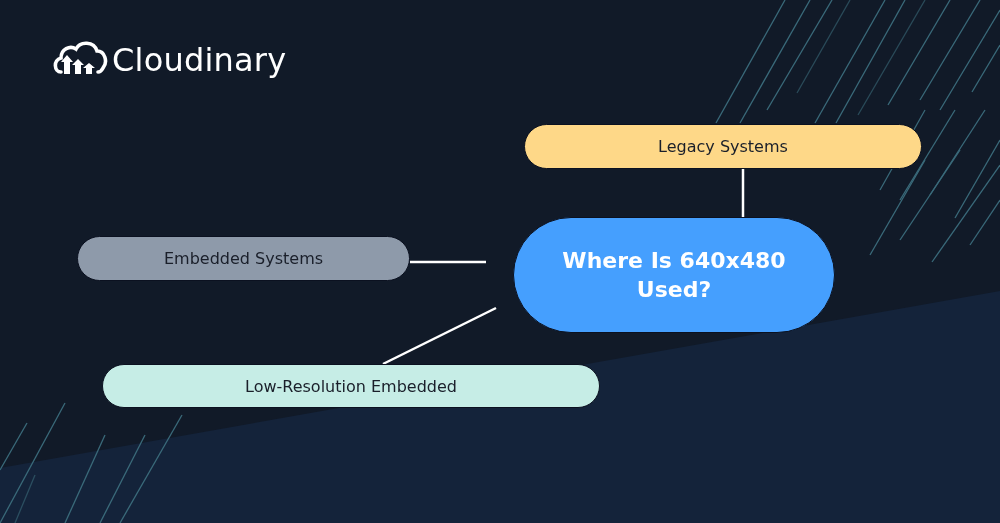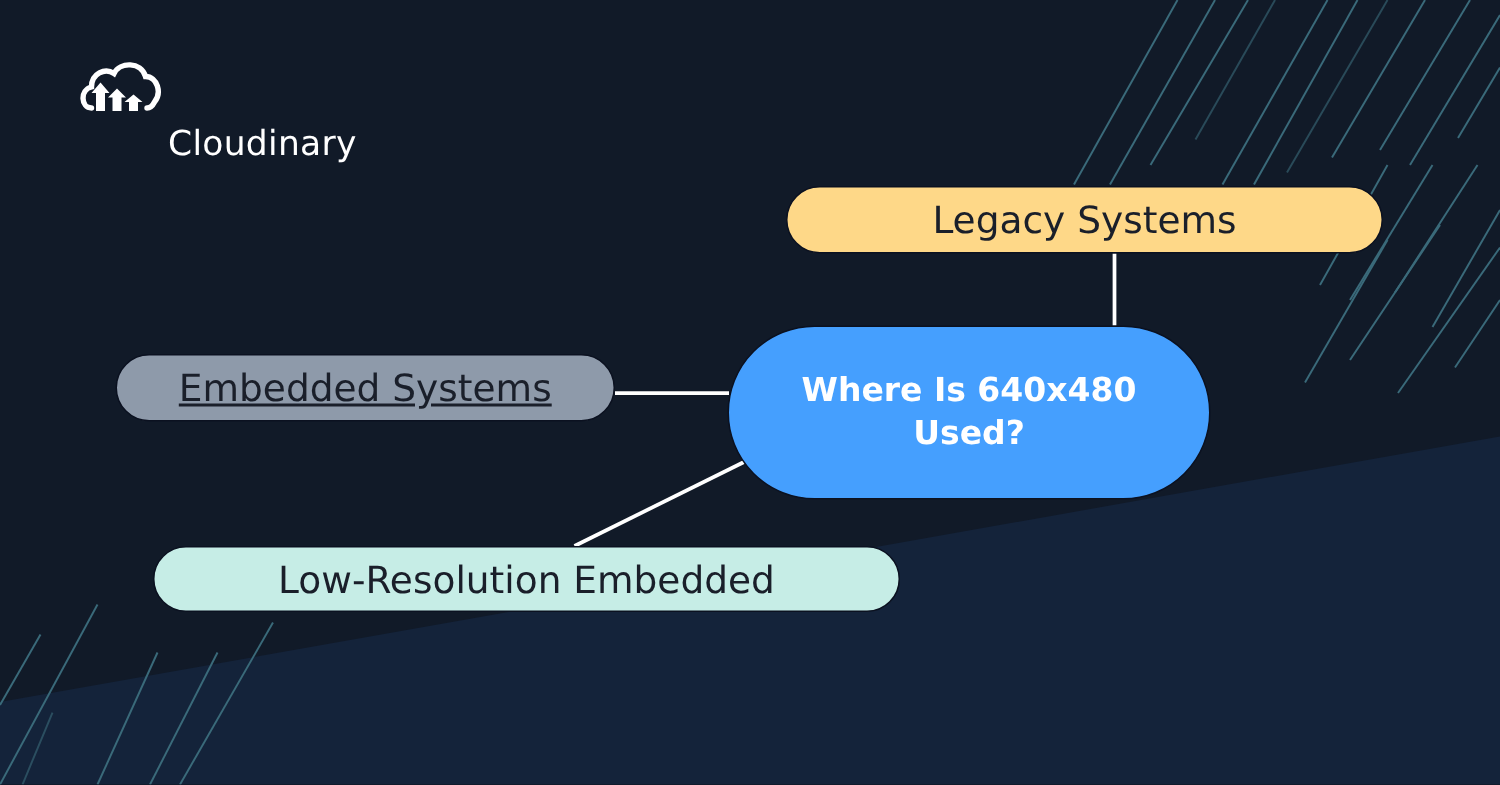--- a/index.html
+++ b/index.html
@@ -6,41 +6,41 @@
   body {
     width: 1000px; height: 523px; overflow: hidden; position: relative;
     background: #111a28;
     font-family: "Liberation Sans", "DejaVu Sans", sans-serif;
   }
   #bg { position: absolute; left: 0; top: 0; width: 1000px; height: 523px; }
   .logo { position: absolute; left: 50px; top: 38px; width: 240px; height: 66px; }
   .logo-icon { position: absolute; left: 2px; top: 0; width: 56px; height: 40px; }
   .logo-word {
     position: absolute; left: 62px; top: 4px;
-    color: #ffffff; font-size: 23px; font-weight: 400; letter-spacing: 0.2px;
-    font-family: "DejaVu Sans", sans-serif; line-height: 36px; margin-top: 36px;
+    color: #ffffff; font-size: 32px; font-weight: 400; letter-spacing: 0.2px;
+    font-family: "DejaVu Sans", sans-serif; line-height: 36px;
   }
   .logo-sub {
     position: absolute; left: 90px; top: 44px;
     color: #ffffff; font-size: 16px; font-weight: 700; letter-spacing: 5.2px;
     font-family: "DejaVu Sans", sans-serif; line-height: 20px;
   }
   #connectors { position: absolute; left: 0; top: 0; width: 1000px; height: 523px; }
   .node {
     position: absolute; box-sizing: border-box;
     display: flex; align-items: center; justify-content: center; text-align: center;
     border: 1.5px solid #0b1120;
     font-family: "DejaVu Sans", sans-serif;
   }
-  .node-leaf { border-radius: 23px; font-size: 25px; color: #1a1f2a; }
+  .node-leaf { border-radius: 23px; font-size: 16px; color: #1a1f2a; }
   #node-legacy   { left: 524px; top: 124px; width: 398px; height: 45px; background: #fed888; }
-  #node-embedded { left: 77px;  top: 236px; width: 333px; height: 45px; background: #8e9aaa; text-decoration: underline; }
+  #node-embedded { left: 77px;  top: 236px; width: 333px; height: 45px; background: #8e9aaa; }
   #node-lowres   { left: 102px; top: 364px; width: 498px; height: 44px; background: #c6ede6; }
   #node-center {
-    left: 485px; top: 217px; width: 322px; height: 116px; border-radius: 58px;
+    left: 513px; top: 217px; width: 322px; height: 116px; border-radius: 58px;
     background: #459ffe; color: #ffffff; font-weight: 700; font-size: 22px; line-height: 29px;
     padding: 0 40px;
   }
 </style>
 </head>
 <body>
 
 <svg id="bg" viewBox="0 0 1000 523" xmlns="http://www.w3.org/2000/svg">
   <polygon points="0,468 1000,291 1000,523 0,523" fill="#14233a"></polygon>
   <g id="stripes-tr" stroke="#3a6a7a" stroke-width="1.3" fill="none">

